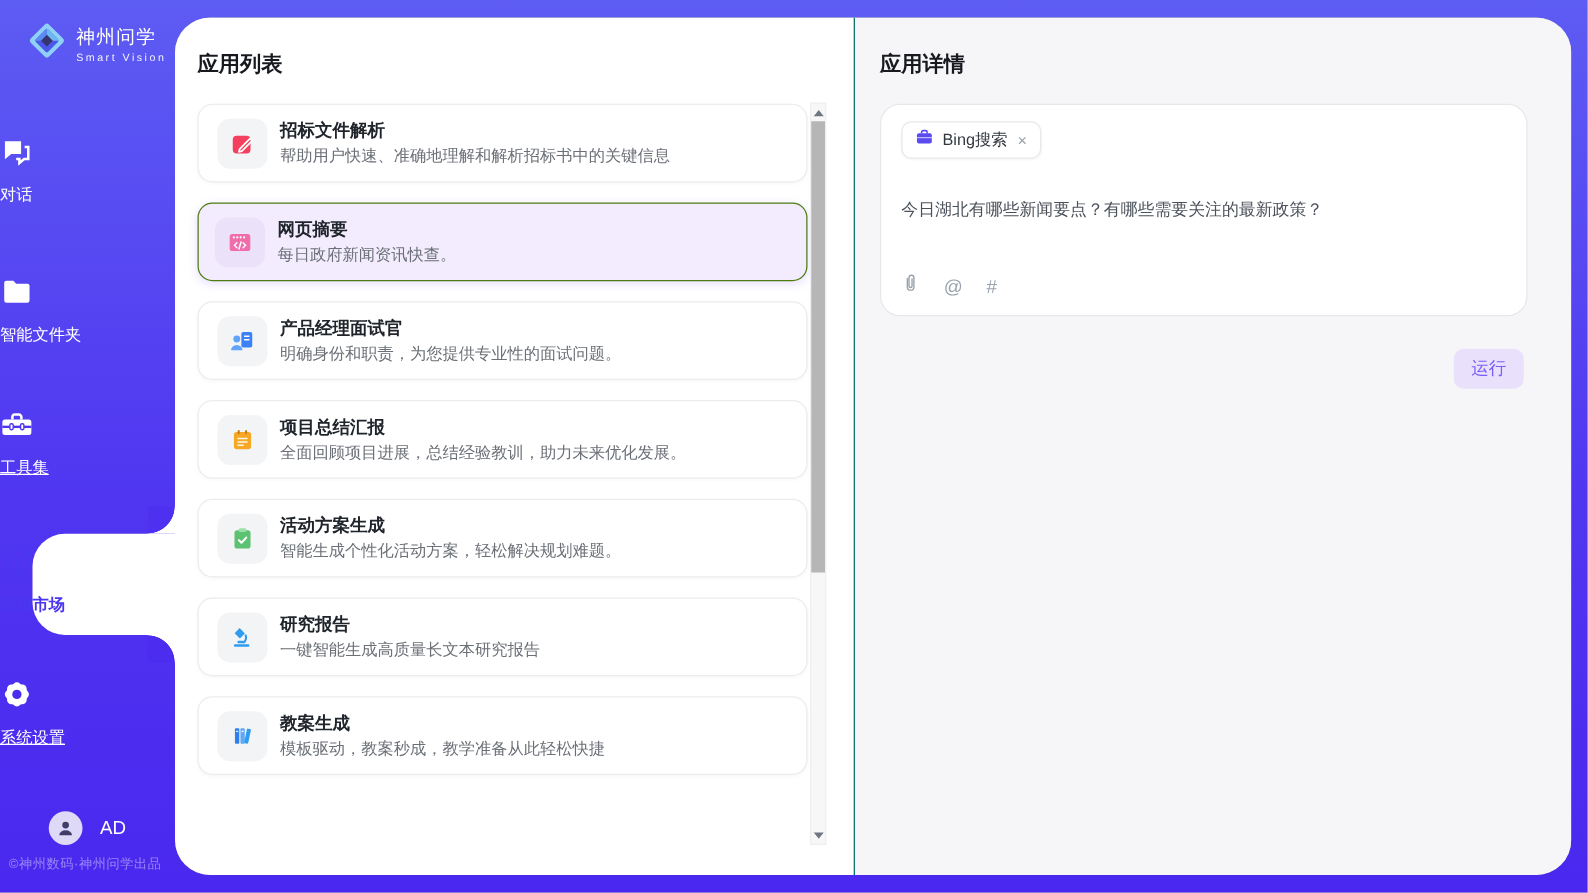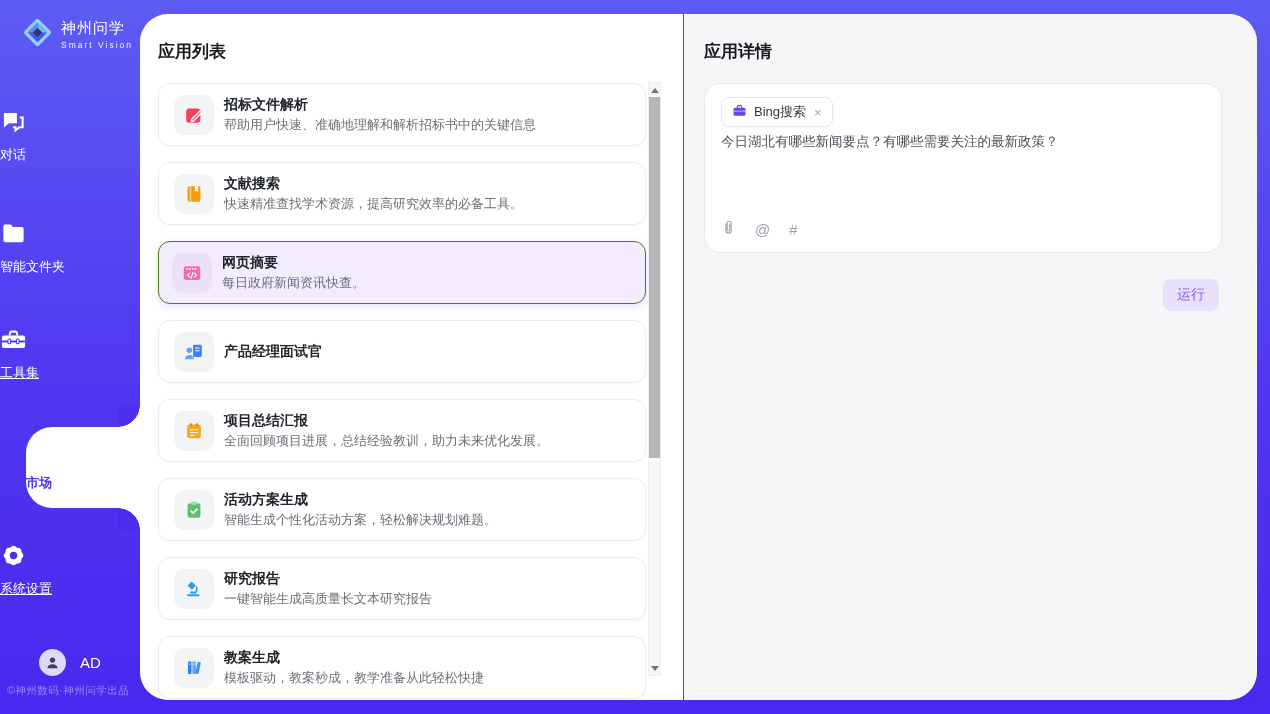--- a/index.html
+++ b/index.html
@@ -55,21 +55,21 @@
   .tri-down { width:0; height:0; border-left:4px solid transparent; border-right:4px solid transparent; border-top:5px solid #707681; }
 
   .detail-pane { flex:1; background:#f6f6f8; border-left:1px solid #0f766e; padding-top:26px; position:relative; }
   .detail-pane .pane-title { margin-left:20px; }
   .detail-card { margin:19px 35px 0 20px; height:170px; background:#fff; border:1px solid #e7e8ec; border-radius:16px;
     padding:13px 16px 12px 16px; display:flex; flex-direction:column; }
   .tool-tag { display:inline-flex; align-items:center; gap:7px; height:30px; padding:0 10px; align-self:flex-start;
     background:#fff; border:1px solid #e7e8ec; border-radius:8px; box-shadow:0 1px 2px rgba(0,0,0,.04); cursor:pointer; }
   .tool-tag .tag-label { font-size:13px; color:#33383f; }
   .tag-close { font-size:13px; color:#9aa3ad; margin-left:1px; cursor:pointer; }
-  .query-text { margin-top:6px; font-size:13.5px; color:#4b515a; flex:1; cursor:text; }
+  .query-text { margin-top:32px; font-size:13.5px; color:#4b515a; flex:1; cursor:text; }
   .attach-row { display:flex; align-items:center; gap:19px; color:#9aa3ad; }
   .attach-row .sym { font-size:15px; color:#9aa3ad; cursor:pointer; }
   .run-row { margin-top:26px; padding-right:38px; text-align:right; }
   .run-btn { display:inline-block; background:#e9e1fc; color:#7a5cf8; border:none; font-size:14px;
     padding:7px 14px; border-radius:8px; cursor:pointer; font-family:inherit; }
 </style>
 </head>
 <body>
 
 <div class="sidebar">
@@ -171,33 +171,20 @@
             <rect x="3.5" y="5" width="15.5" height="15.5" rx="3.5" fill="#f43f5e"></rect>
             <path d="M9.5 16.6l9-9 1.9 1.9-9 9-2.5.6z" fill="#f43f5e" stroke="#fff" stroke-width="1.5" stroke-linejoin="round"></path>
           </svg>
         </span>
         <span class="card-text">
           <div class="card-title">招标文件解析</div>
           <div class="card-desc">帮助用户快速、准确地理解和解析招标书中的关键信息</div>
         </span>
       </div>
 
-      <div class="app-card">
-        <span class="tile">
-          <svg width="22" height="22" viewBox="0 0 24 24">
-            <rect x="5" y="3.5" width="14" height="17" rx="2" fill="#f59b0b"></rect>
-            <rect x="7.4" y="3.5" width="1.6" height="17" fill="#fff" opacity=".55"></rect>
-            <path d="M12.8 3.5h3.8v6.4l-1.9-1.5-1.9 1.5z" fill="#fff"></path>
-          </svg>
-        </span>
-        <span class="card-text">
-          <div class="card-title">文献搜索</div>
-          <div class="card-desc">快速精准查找学术资源，提高研究效率的必备工具。</div>
-        </span>
-      </div>
 
       <div class="app-card selected">
         <span class="tile">
           <svg width="22" height="22" viewBox="0 0 24 24">
             <rect x="3" y="4.5" width="18" height="15" rx="2.5" fill="#f16cab"></rect>
             <circle cx="6.6" cy="7.6" r=".95" fill="#fff"></circle>
               <circle cx="9.6" cy="7.6" r=".95" fill="#fff"></circle>
             <circle cx="12.6" cy="7.6" r=".95" fill="#fff"></circle>
               <circle cx="15.6" cy="7.6" r=".95" fill="#fff"></circle>
             <path d="M9.3 12.3l-2.1 2.1 2.1 2.1M14.7 12.3l2.1 2.1-2.1 2.1M12.9 11.6l-1.8 6" stroke="#fff" stroke-width="1.3" fill="none" stroke-linecap="round"></path>
@@ -214,20 +201,21 @@
           <svg width="22" height="22" viewBox="0 0 24 24">
             <rect x="11" y="4" width="9.5" height="13.5" rx="1.6" fill="#3b82f6"></rect>
             <rect x="13.2" y="7" width="5" height="1.3" rx=".6" fill="#fff"></rect>
             <rect x="13.2" y="10" width="5" height="1.3" rx=".6" fill="#fff"></rect>
             <circle cx="7" cy="10" r="3" fill="#60a5fa"></circle>
             <path d="M2 19.8a5 4.6 0 0110 0z" fill="#60a5fa"></path>
           </svg>
         </span>
         <span class="card-text">
           <div class="card-title">产品经理面试官</div>
+          <div class="card-desc">明确身份和职责，为您提供专业性的面试问题。</div>
         </span>
       </div>
 
       <div class="app-card">
         <span class="tile">
           <svg width="22" height="22" viewBox="0 0 24 24">
             <rect x="4.5" y="5" width="15" height="15" rx="2.5" fill="#f6a723"></rect>
             <rect x="7.8" y="3.2" width="1.8" height="3.8" rx=".9" fill="#c87e12"></rect>
             <rect x="14.2" y="3.2" width="1.8" height="3.8" rx=".9" fill="#c87e12"></rect>
             <rect x="7.4" y="10" width="9.2" height="1.3" rx=".6" fill="#fff" opacity=".9"></rect>

